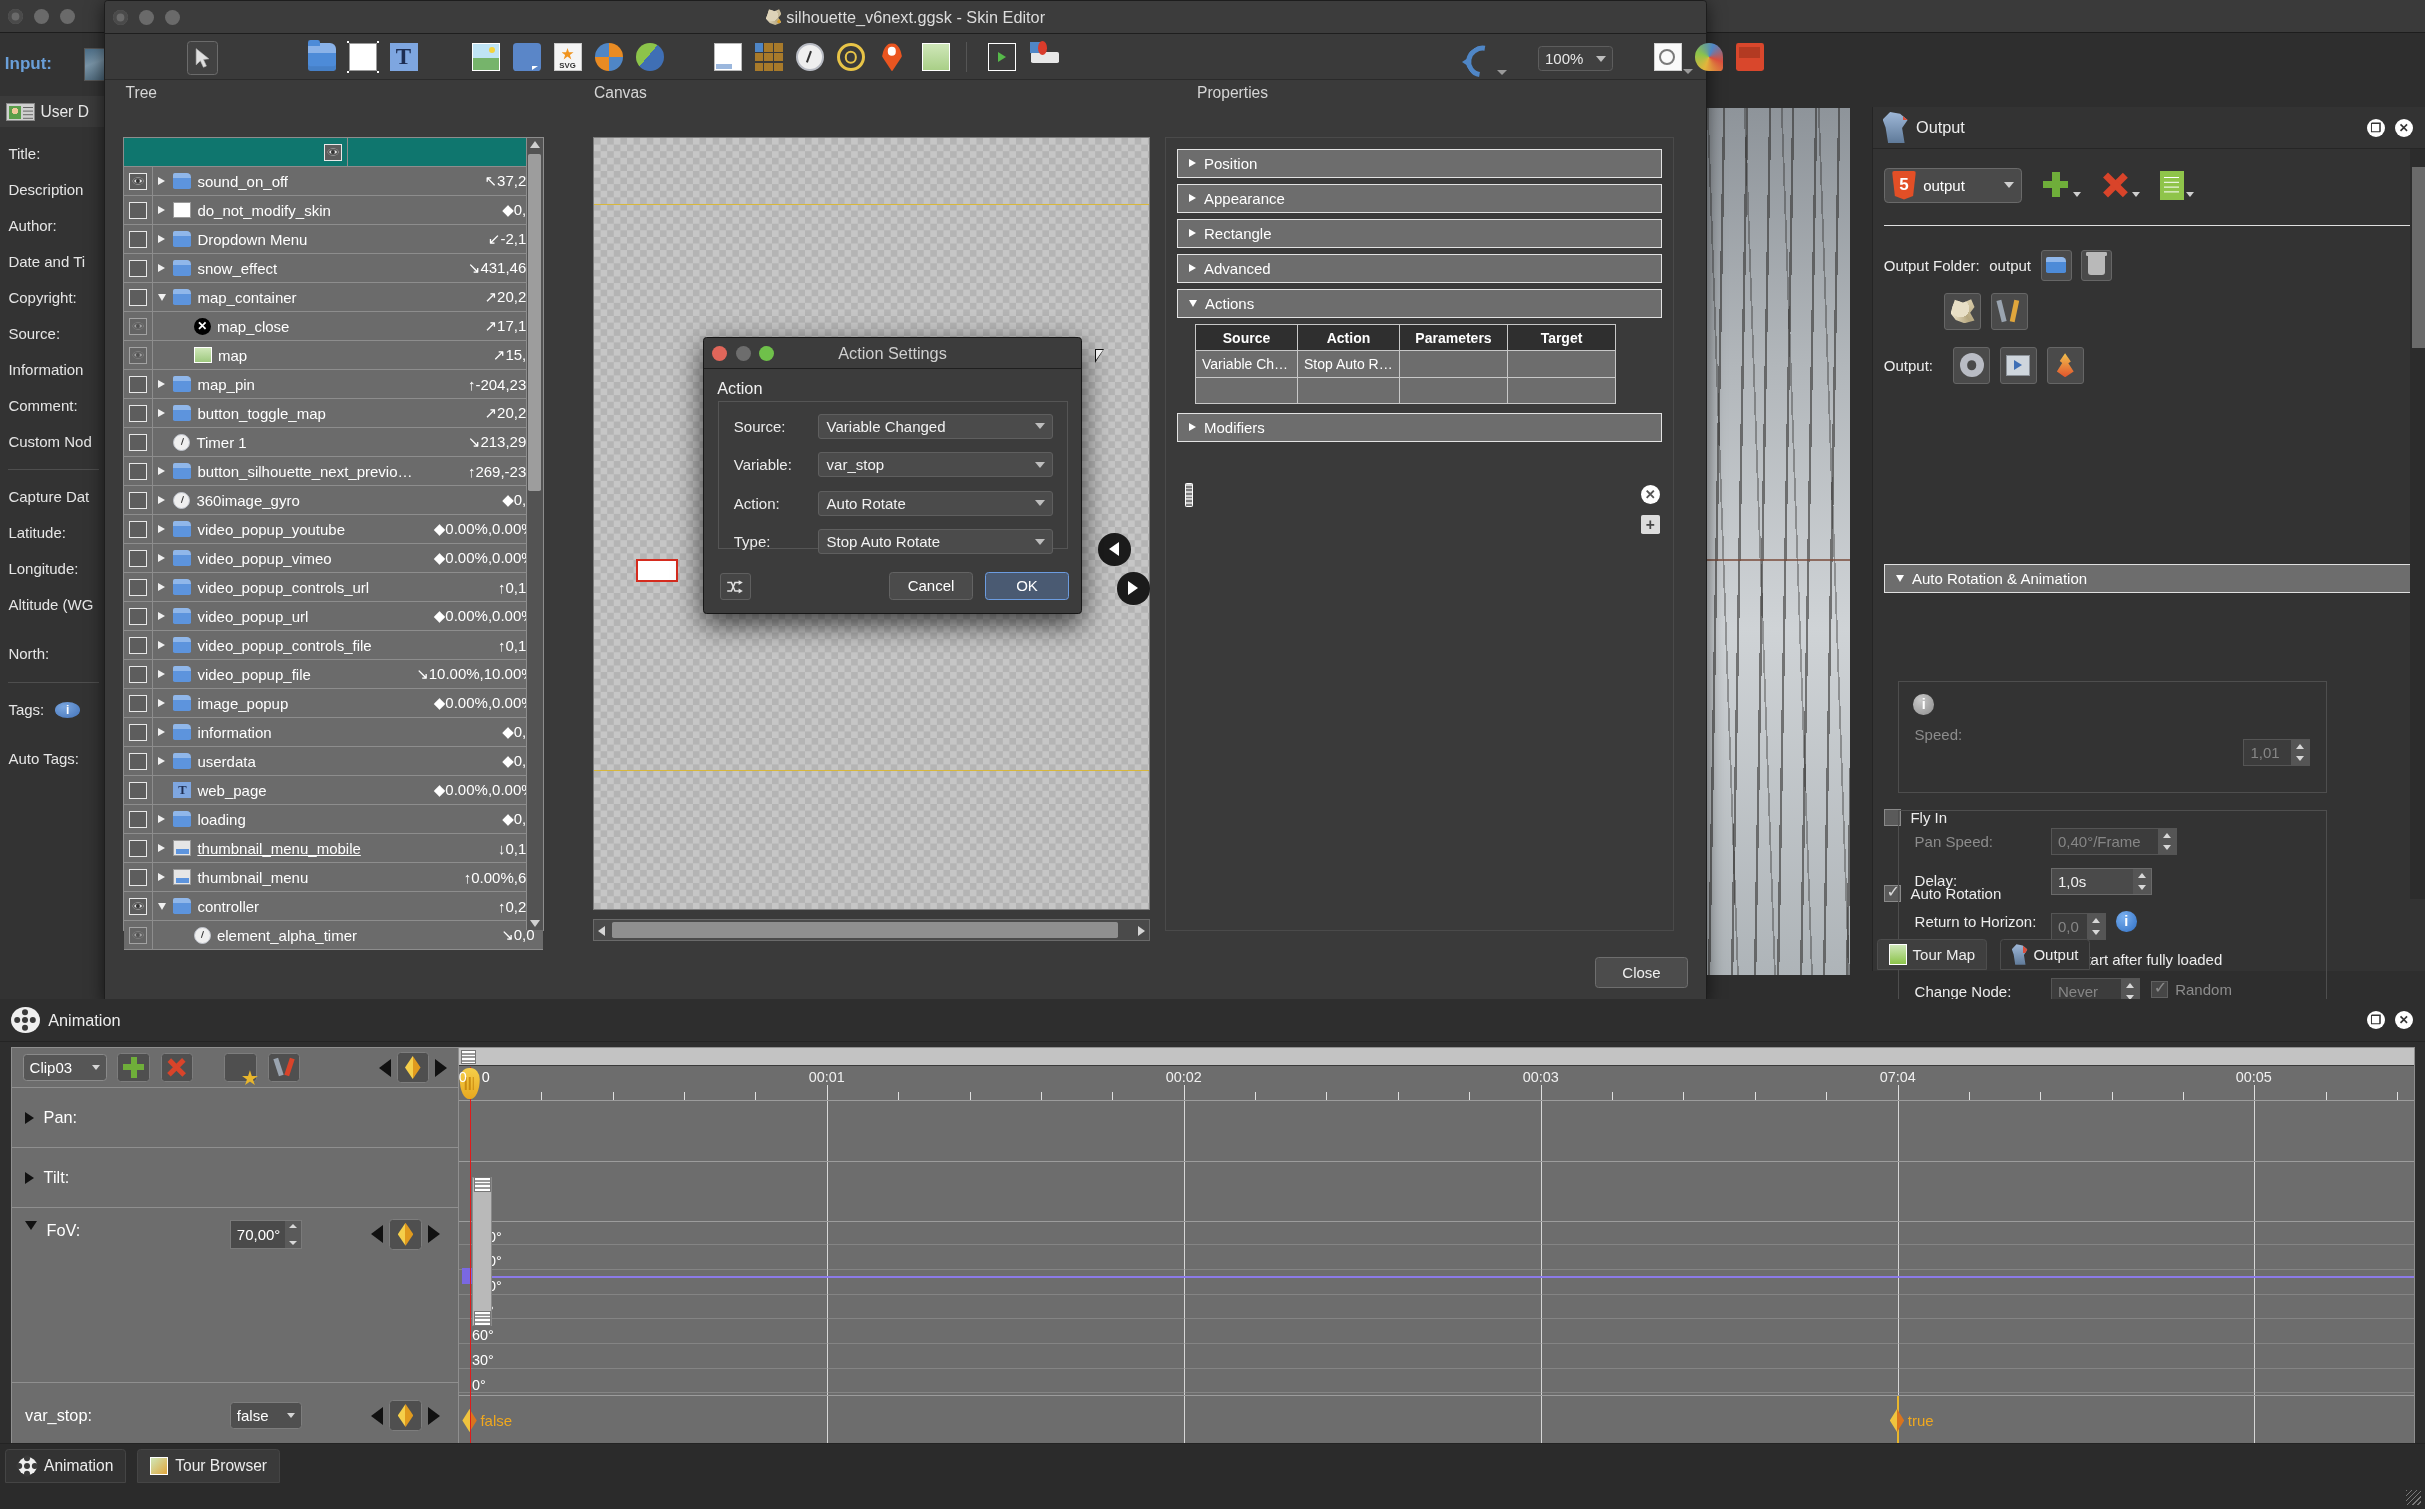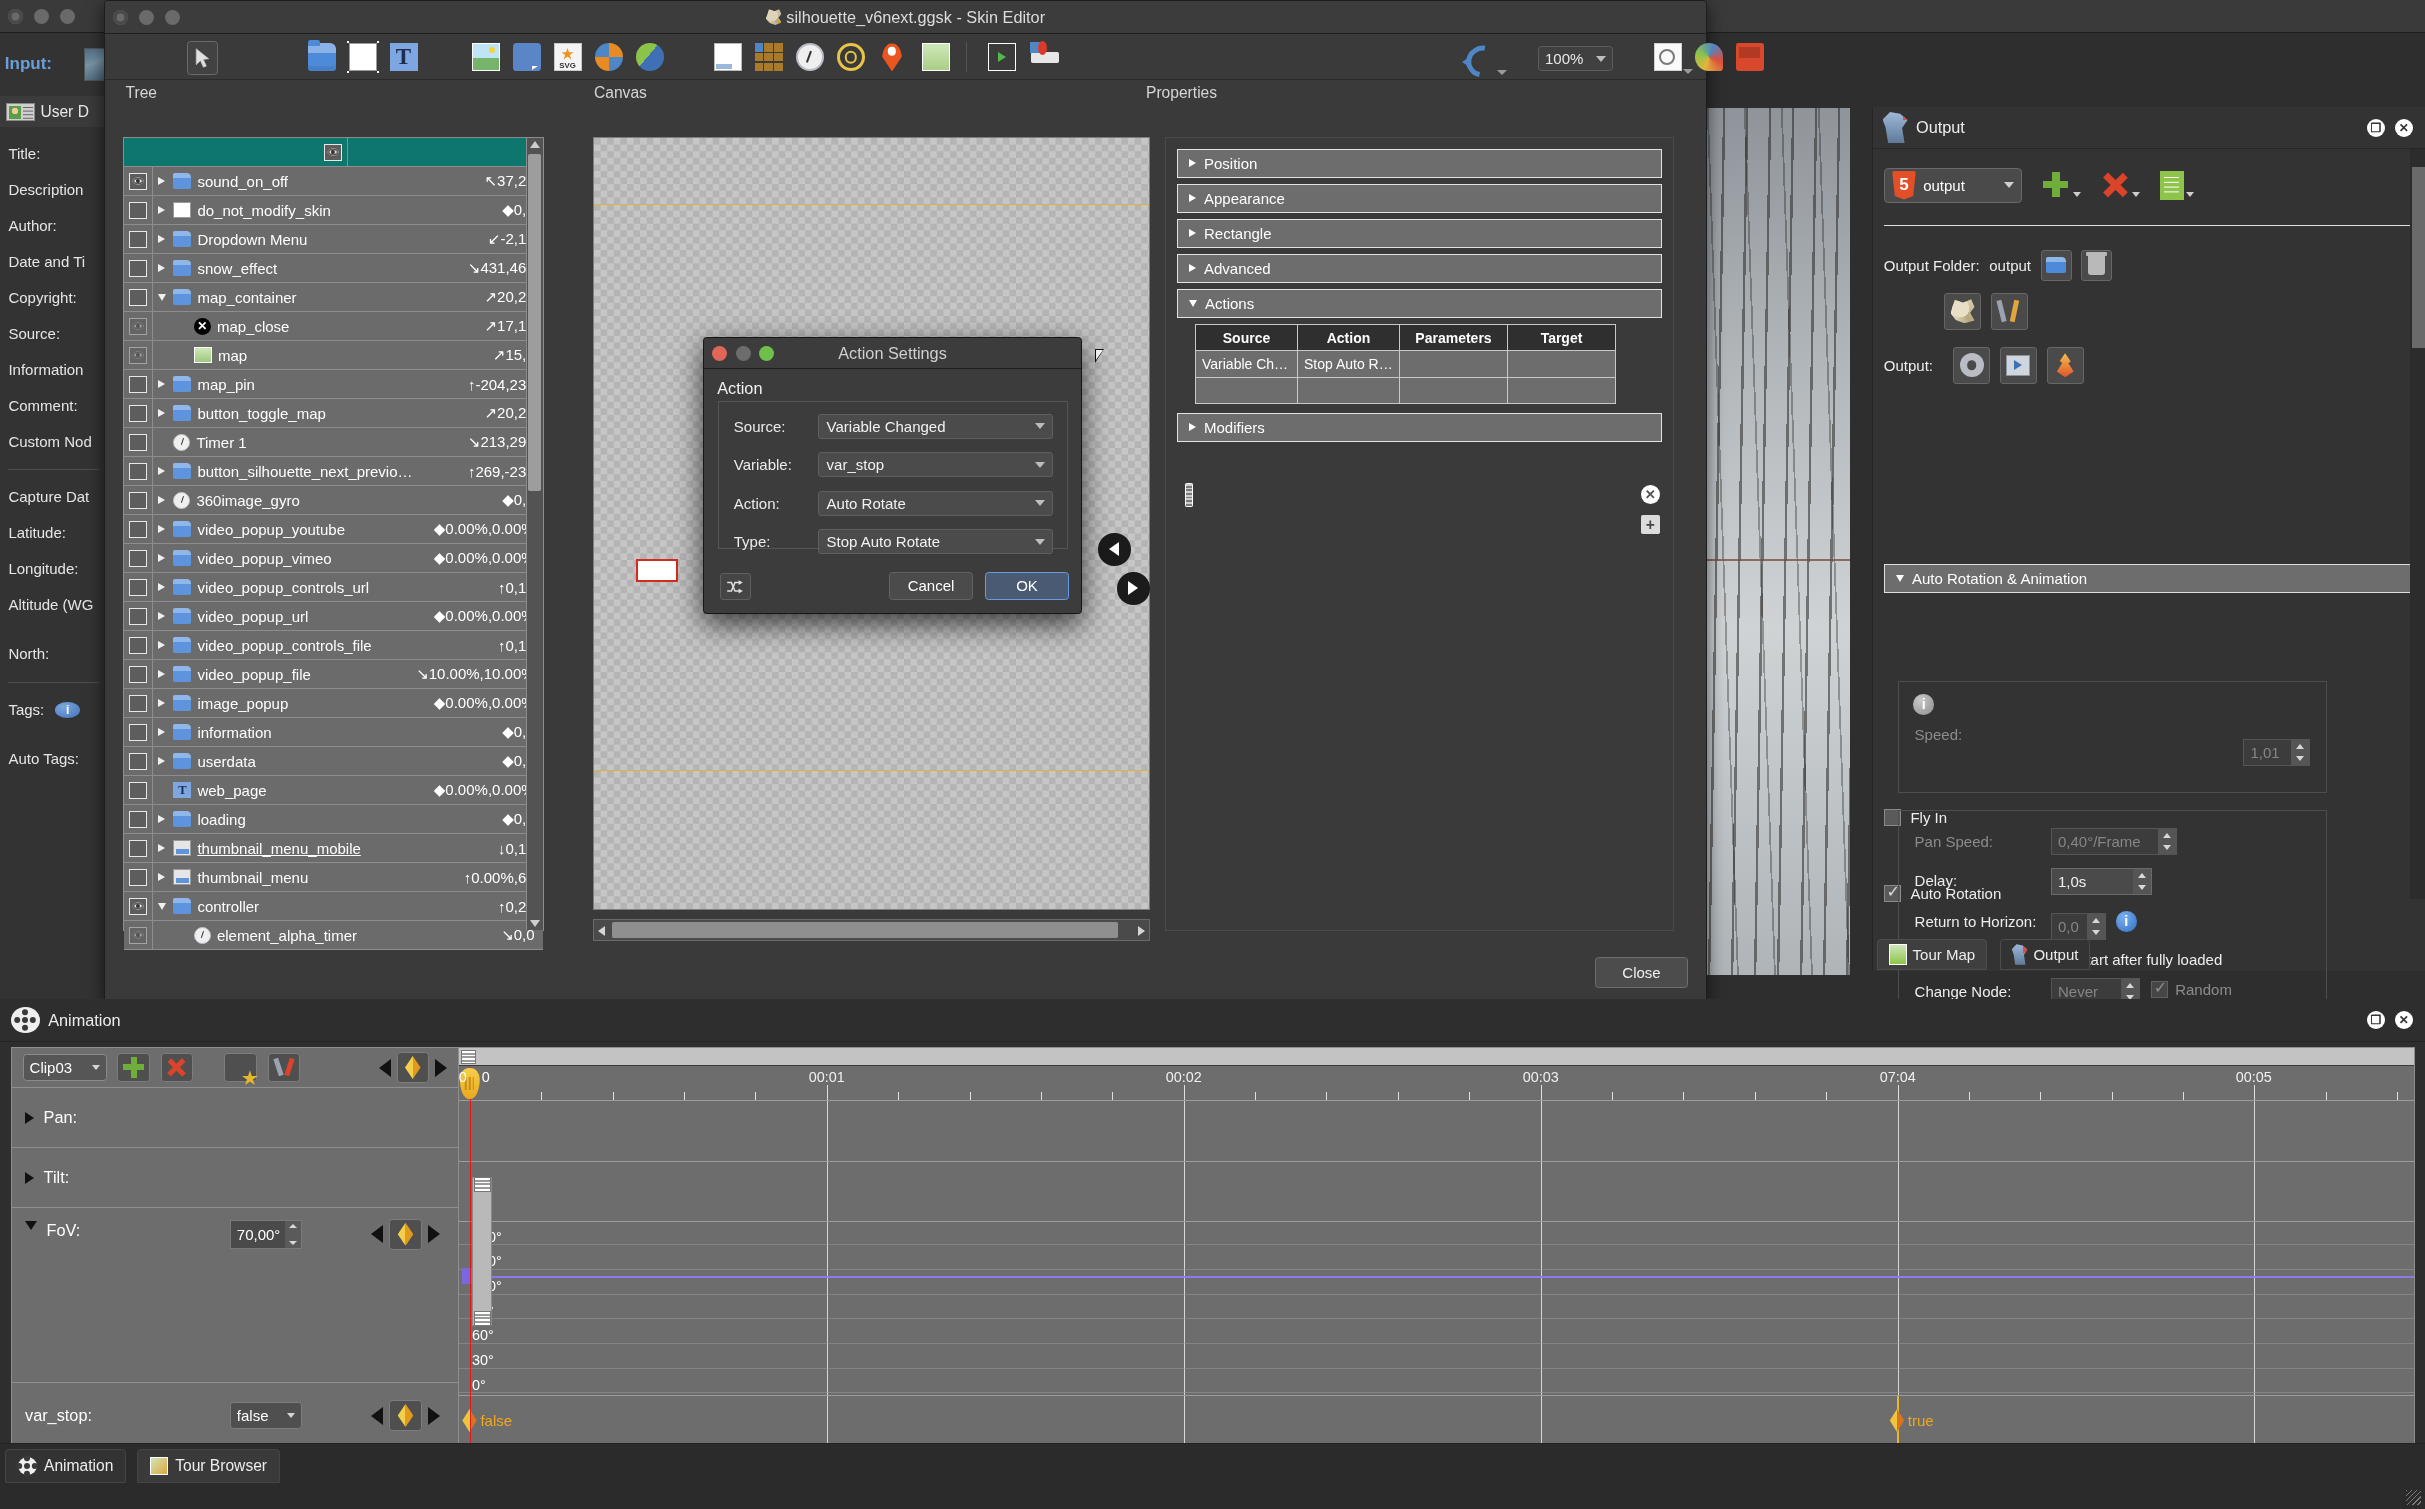--- a/index.html
+++ b/index.html
@@ -700,21 +700,21 @@
           <span class="ico ico-palette"></span>
         </div>
       <div class="tb-btn" style="left:1630px;width:29px">
           <span class="ico ico-toolbox"></span>
         </div>
     </div>
 
     <div id="panel-labels">
       <span class="panel-label" style="left:20.5px">Tree</span>
       <span class="panel-label" style="left:489px">Canvas</span>
-      <span class="panel-label" style="left:1041px">Properties</span>
+      <span class="panel-label" style="left:1092px">Properties</span>
     </div>
 
   </div>
 
   <div id="tree-panel">
     <div id="tree-rows">
         <div class="tree-row sel">
           <span class="eye-cell">
             <span class="eye-box on"></span>
           </span>

